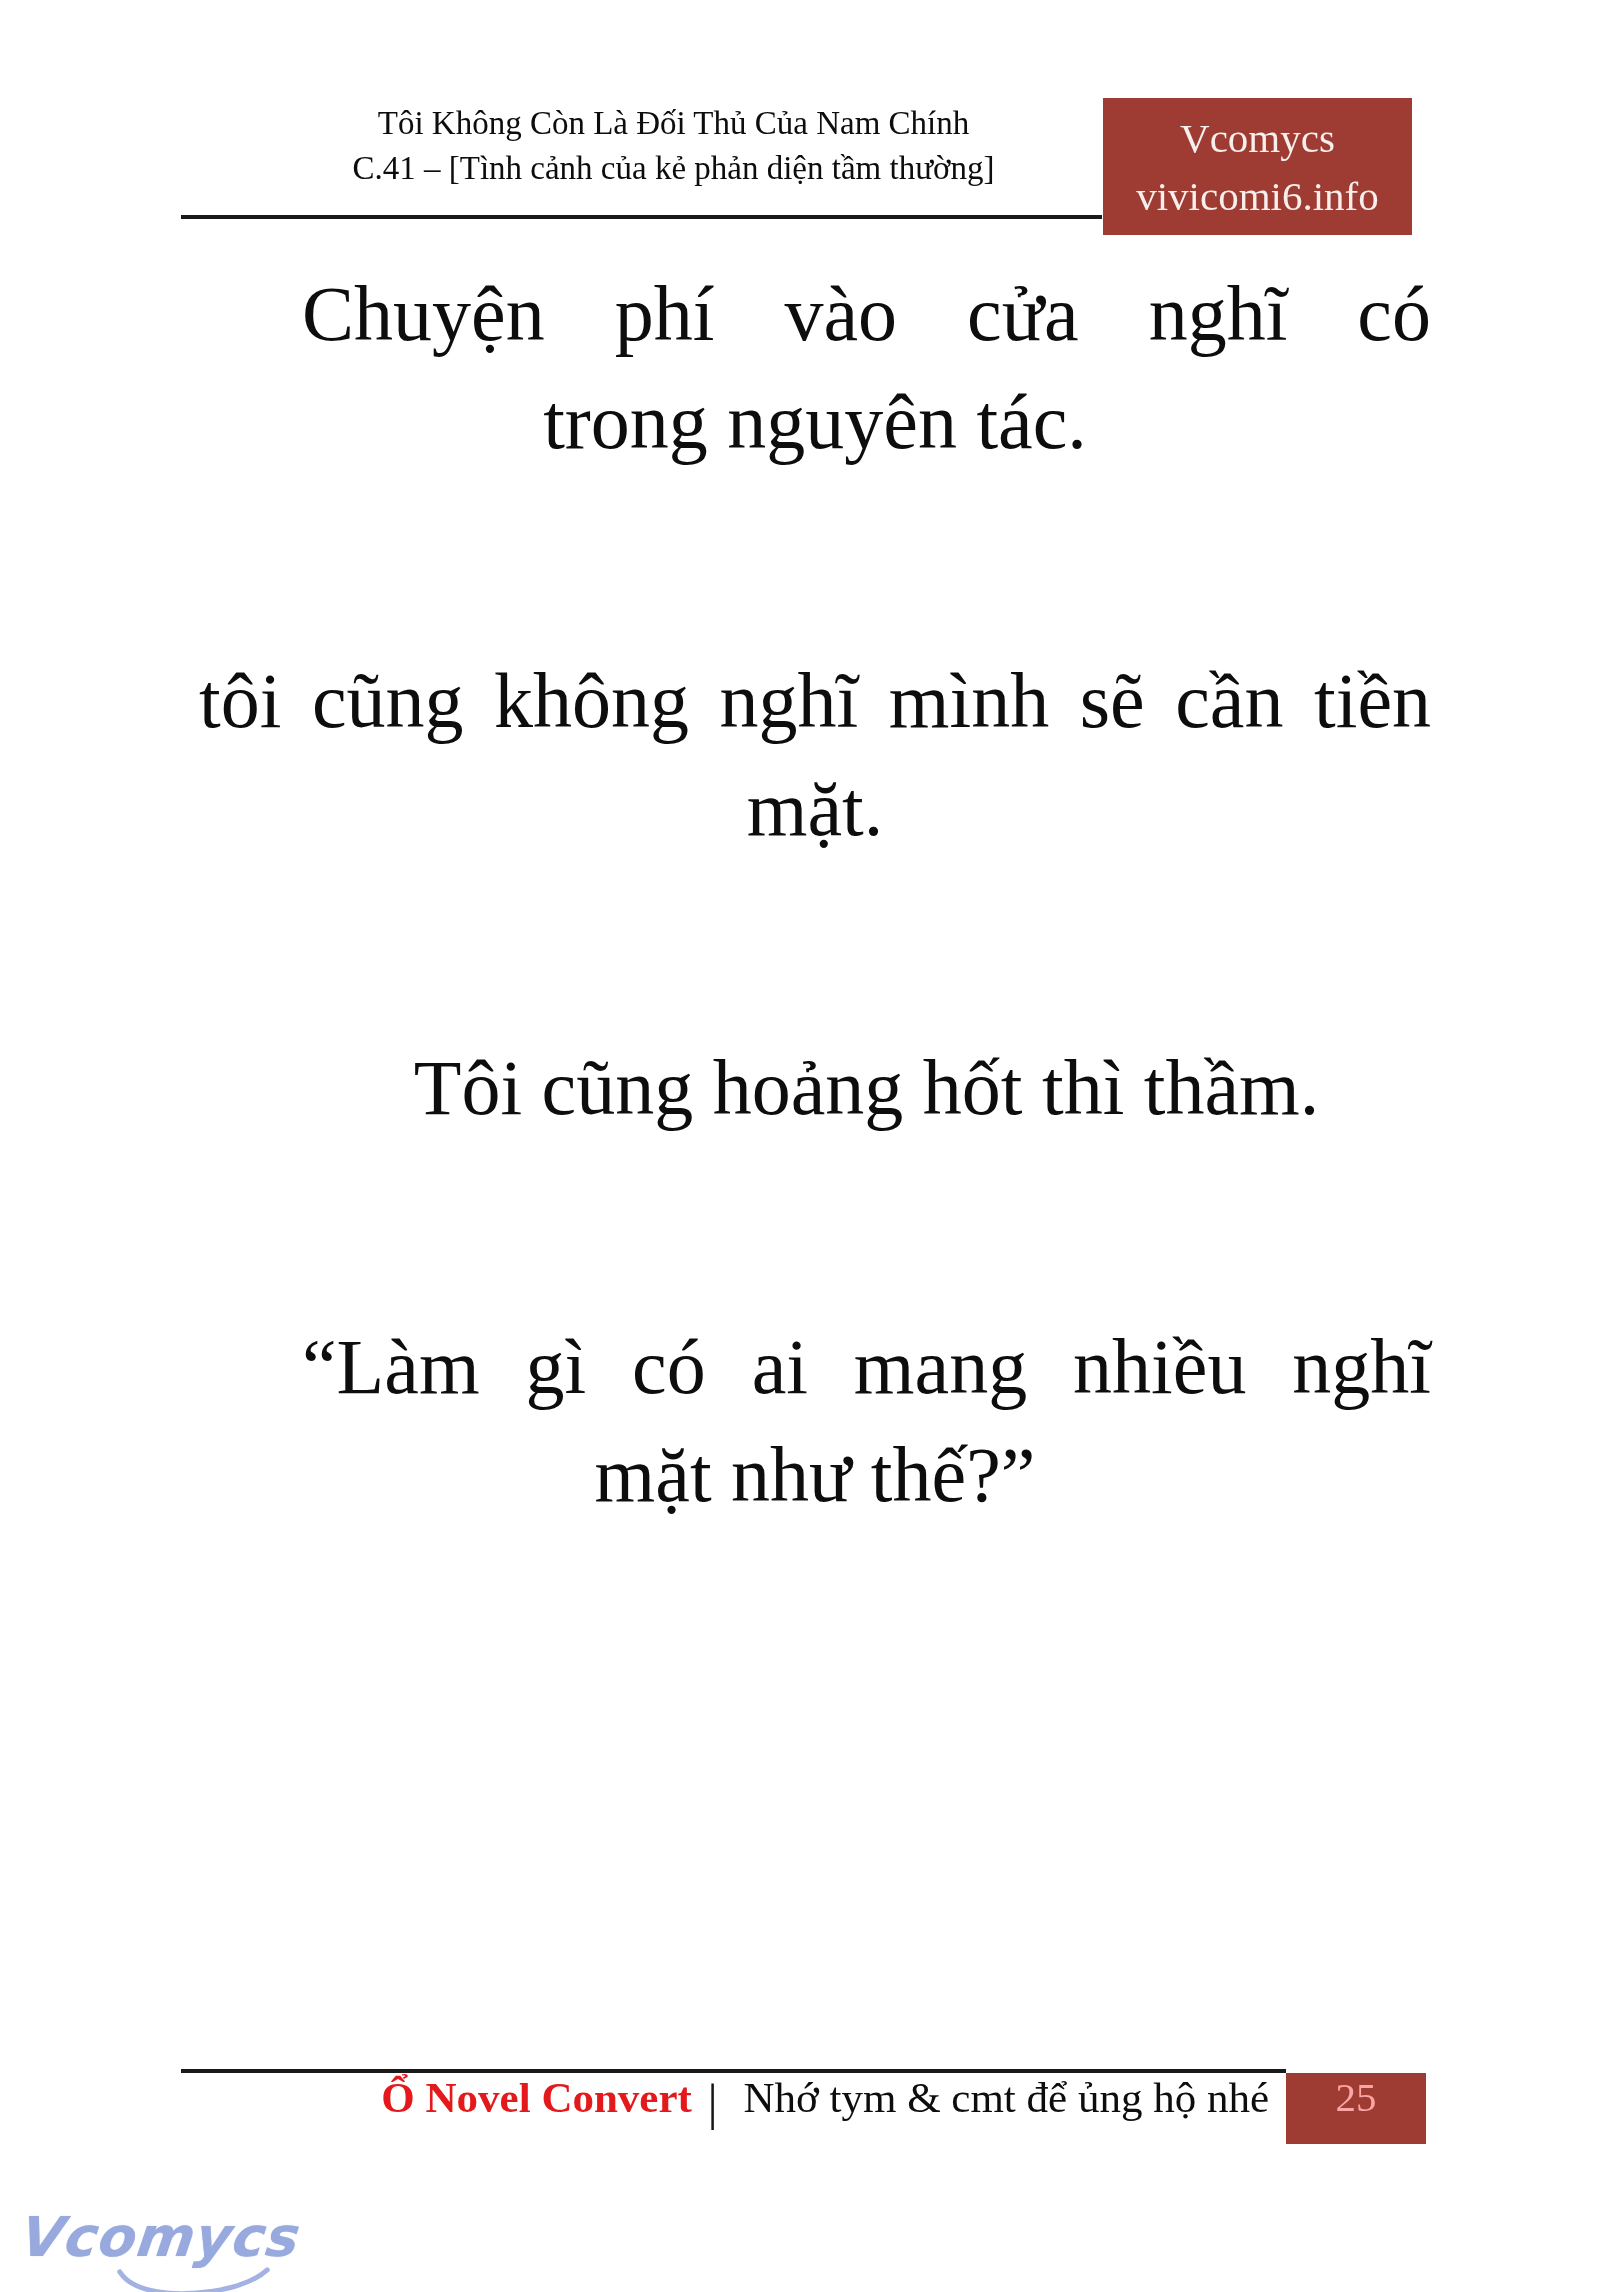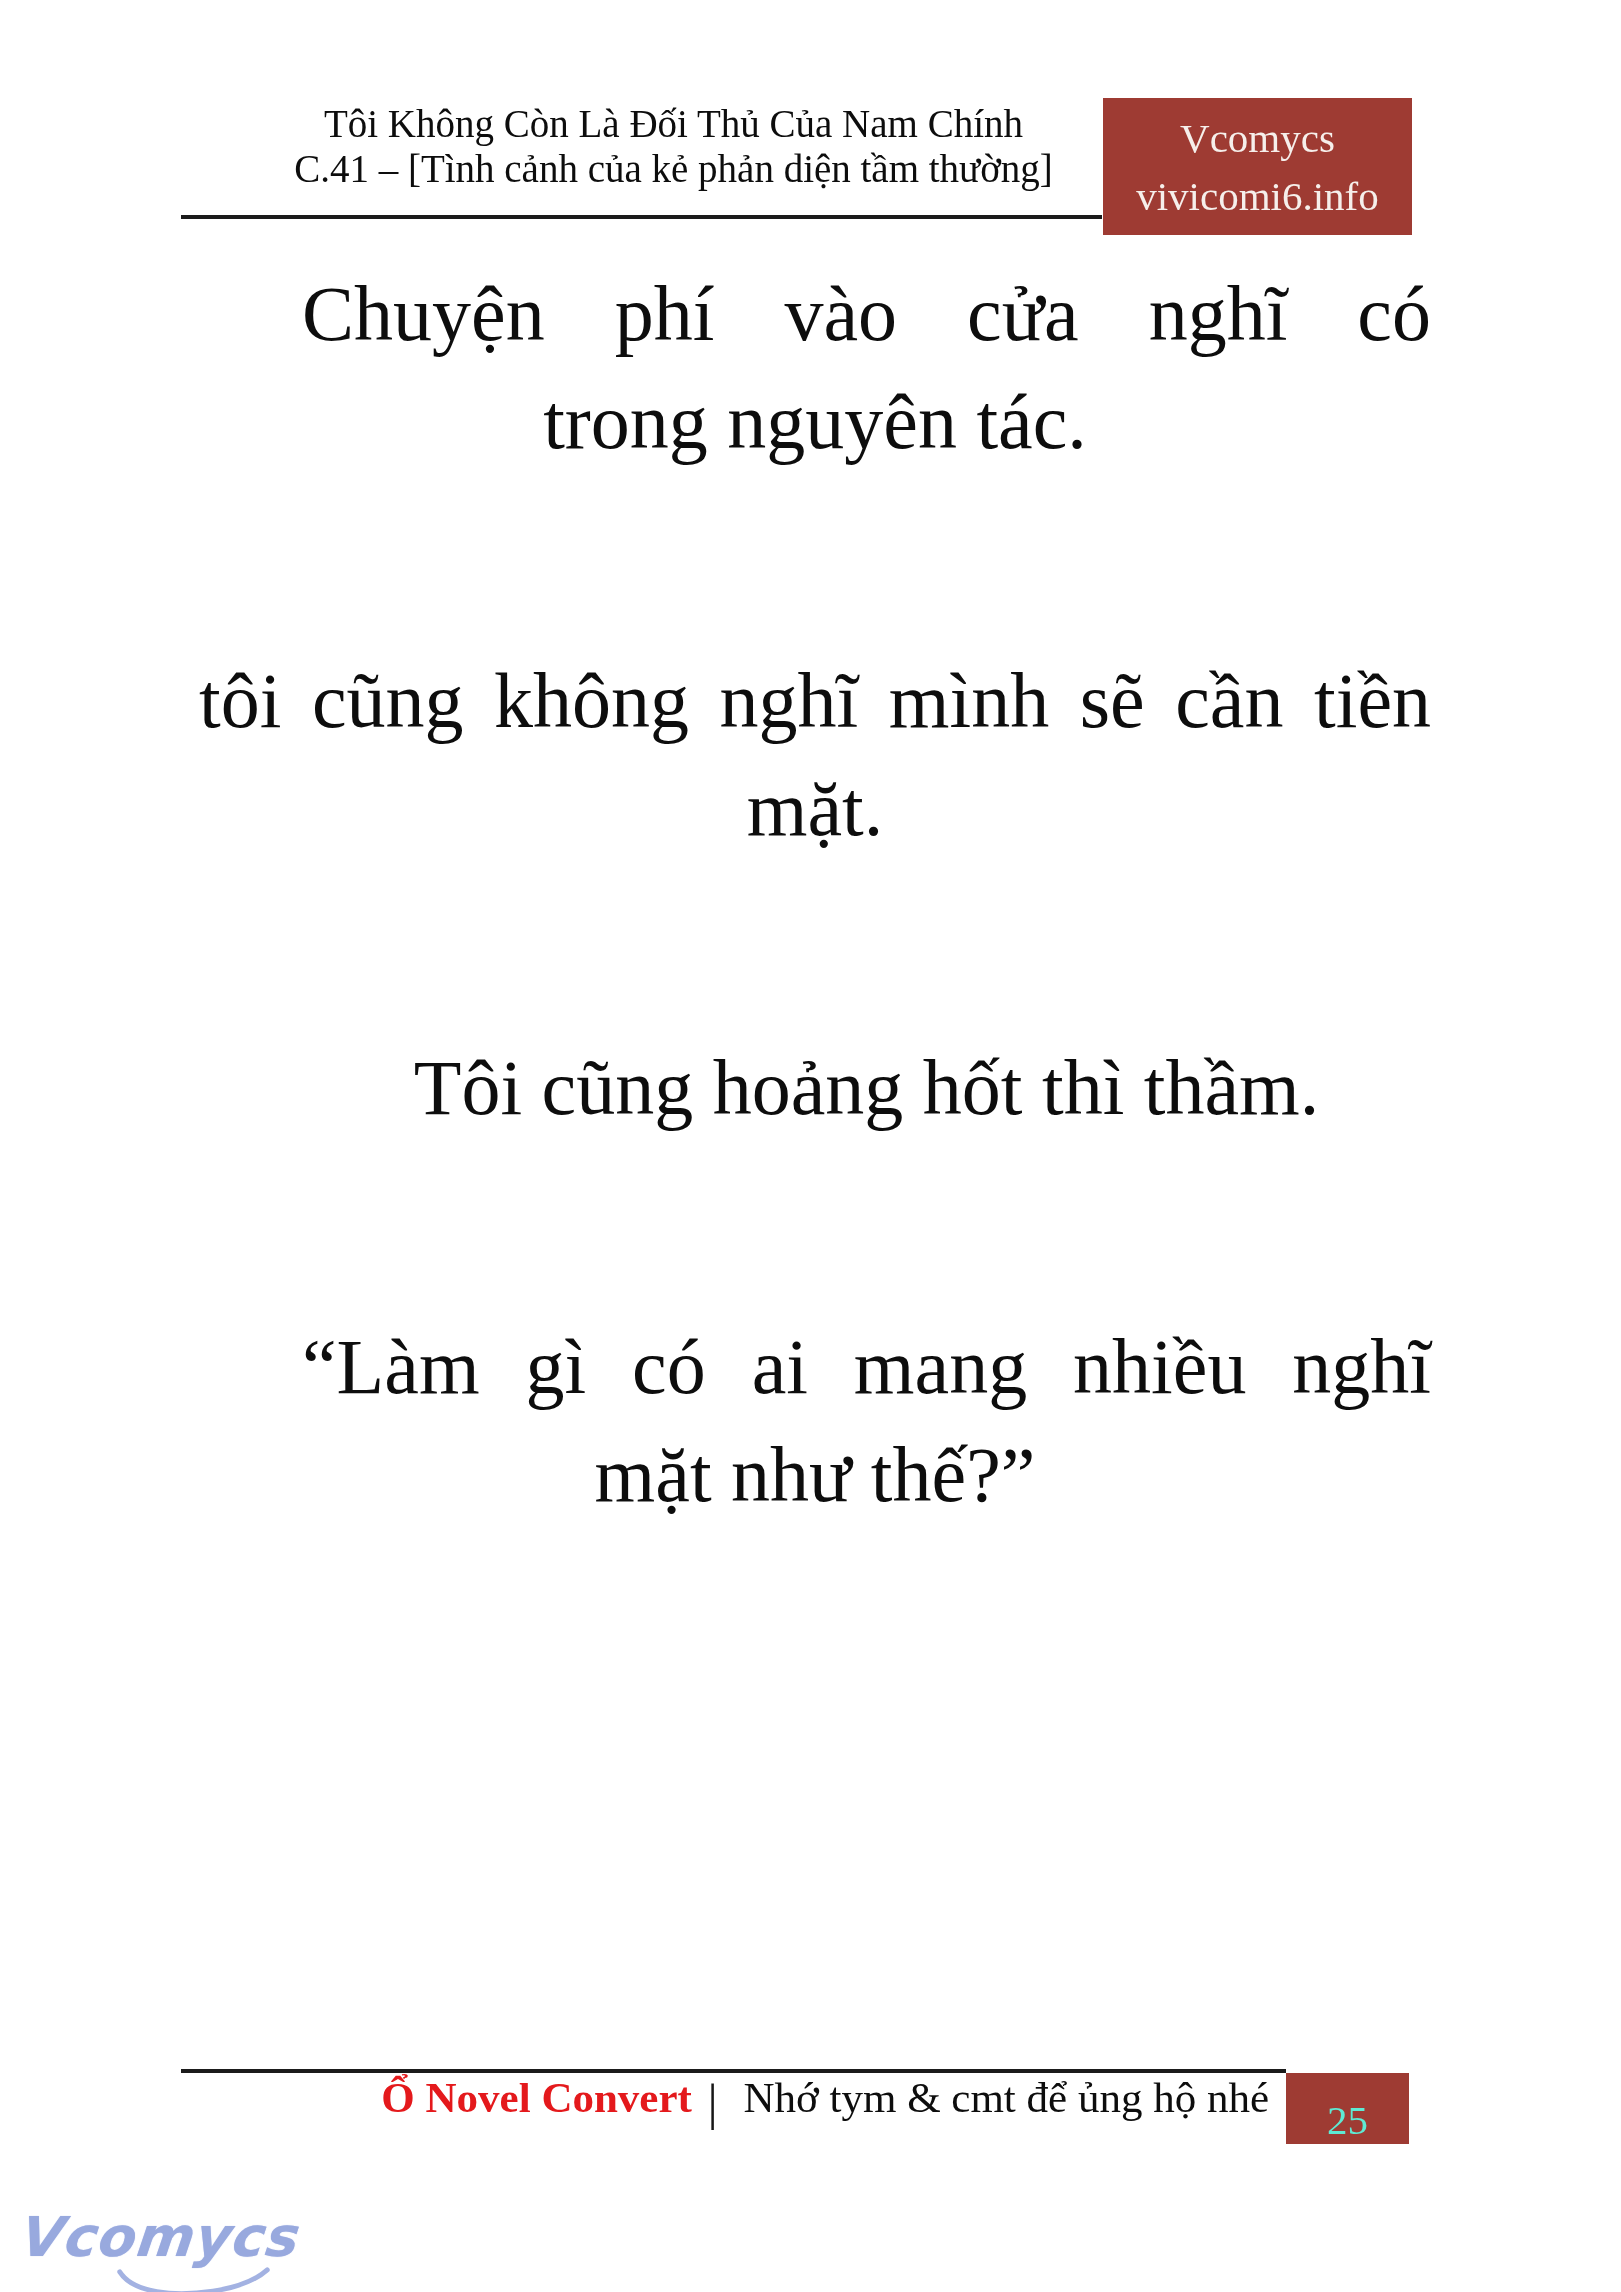--- a/index.html
+++ b/index.html
@@ -8,21 +8,21 @@
     width:1621px; height:2293px;
     background:#ffffff;
     overflow:hidden;
     font-family:"Liberation Serif","DejaVu Serif",serif;
     color:#0d0d0d;
   }
 
   
   .header-titles {
     position:absolute; left:181px; top:101px; width:985px;
-    text-align:center; font-size:39px; line-height:45px;
+    text-align:center; font-size:33px; line-height:45px;
     color:#0d0d0d; white-space:nowrap;
   }
   .header-rule {
     position:absolute; left:181px; top:215px;
     width:921px; height:3.9px; background:#1b1b1b;
   }
   .header-badge {
     position:absolute; left:1103px; top:98px; width:309px; height:137px;
     background:#9e3b33; color:#f6efeb;
     display:flex; flex-direction:column; justify-content:center; align-items:center;
@@ -46,23 +46,23 @@
   }
   .footer-line {
     position:absolute; left:181px; top:2073px; width:1088px; height:65px;
     display:flex; justify-content:flex-end; align-items:flex-start;
     font-size:43px; white-space:nowrap;
   }
   .footer-brand { color:#e4191c; font-weight:bold; }
   .footer-sep { font-size:51px; font-weight:300; color:#161616; margin:0 13.7px 0 15.7px; }
   .footer-note { color:#0d0d0d;margin-left:12px; }
   .footer-badge {
-    position:absolute; left:1286px; top:2073px; width:123px; height:71px;
-    background:#9e3b33; color:#5eead4;
-    display:flex; justify-content:center; align-items:flex-end;
+    position:absolute; left:1286px; top:2073px; width:140px; height:71px;
+    background:#9e3b33; color:#fca5a5;
+    display:flex; justify-content:center; align-items:flex-start;
     font-size:41px;
   }
 
   
   .watermark {
     position:absolute; left:21.6px; top:2205px; width:255px; height:88px;
   }
   .watermark-text {
     display:inline-block;
     font-family:"DejaVu Sans","Liberation Sans",sans-serif;

